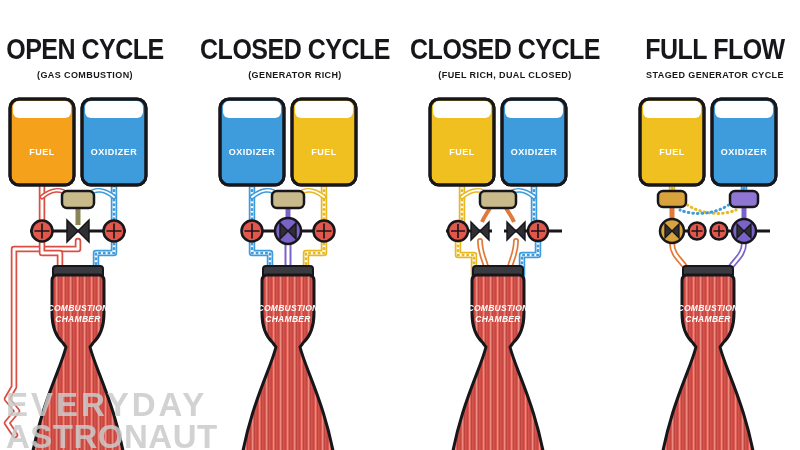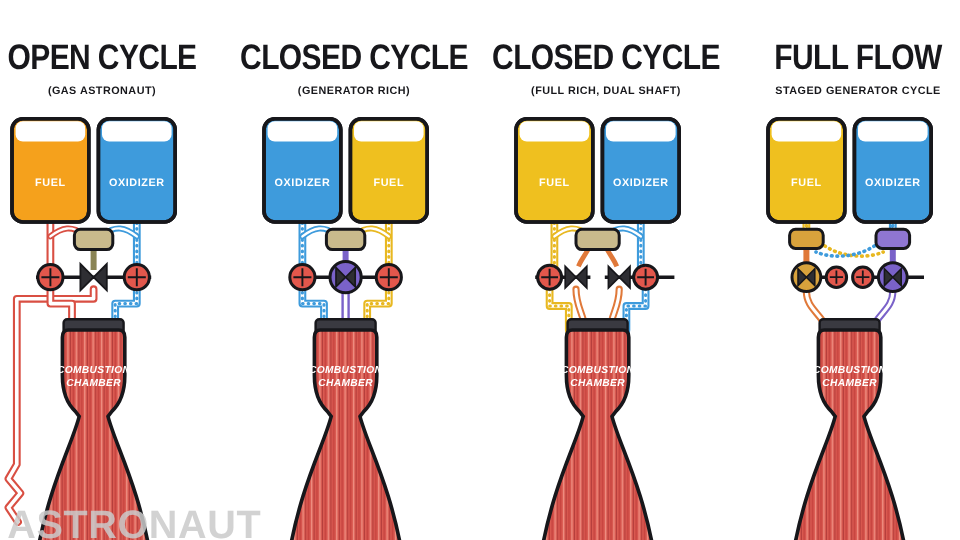--- a/index.html
+++ b/index.html
@@ -34,21 +34,21 @@
       <rect x="5.3" width="0.9" height="30" fill="#B23B39"></rect>
     </pattern>
   </defs>
 </svg>
 
 <div class="canvas">
   <div class="columns">
 
     <div class="column">
       <div class="title">OPEN CYCLE</div>
-      <div class="subtitle">(GAS ASTRONAUT)</div>
+      <div class="subtitle">(GAS COMBUSTION)</div>
       <svg class="engine" viewBox="0 0 190 374" width="190" height="374">
         <g>
           <path class="po" d="M52,92 V136" stroke="#D94F43" stroke-width="6.5"></path>
           <path class="po" d="M52,92 V136" stroke="#fff" stroke-width="3"></path>
           <path class="po" d="M124,92 V136" stroke="#3E9BDC" stroke-width="6.5"></path>
           <path class="po" d="M124,92 V136" stroke="#fff" stroke-width="3"></path>
           <path class="po" d="M124,92 V136" stroke="#3E9BDC" stroke-width="2.6" stroke-dasharray="0.5 4.2"></path>
           <path class="po" d="M52,108 C62,100 70,99 79,106" stroke="#D94F43" stroke-width="5"></path>
           <path class="po" d="M52,108 C62,100 70,99 79,106" stroke="#fff" stroke-width="2"></path>
           <path class="po" d="M124,108 C114,100 106,99 97,106" stroke="#3E9BDC" stroke-width="5"></path>
@@ -147,21 +147,21 @@
             <rect x="95" y="12" width="58" height="17" rx="6" fill="#fff"></rect>
             <rect x="92" y="10" width="64" height="86" rx="9" fill="none" stroke="#17171B" stroke-width="3"></rect>
             <text class="tank-label" x="124" y="66">FUEL</text>
           </g>
         </g>
       </svg>
     </div>
 
     <div class="column">
       <div class="title">CLOSED CYCLE</div>
-      <div class="subtitle">(FULL RICH, DUAL SHAFT)</div>
+      <div class="subtitle">(FUEL RICH, DUAL CLOSED)</div>
       <svg class="engine" viewBox="0 0 190 374" width="190" height="374">
         <g>
           <path class="po" d="M52,92 V136" stroke="#E8B821" stroke-width="6.5"></path>
           <path class="po" d="M52,92 V136" stroke="#fff" stroke-width="3"></path>
           <path class="po" d="M52,92 V136" stroke="#E8B821" stroke-width="2.6" stroke-dasharray="0.5 4.2"></path>
           <path class="po" d="M124,92 V136" stroke="#3E9BDC" stroke-width="6.5"></path>
           <path class="po" d="M124,92 V136" stroke="#fff" stroke-width="3"></path>
           <path class="po" d="M124,92 V136" stroke="#3E9BDC" stroke-width="2.6" stroke-dasharray="0.5 4.2"></path>
           <path class="po" d="M52,108 C62,100 70,99 79,106" stroke="#E8B821" stroke-width="5"></path>
           <path class="po" d="M52,108 C62,100 70,99 79,106" stroke="#fff" stroke-width="2"></path>
@@ -265,15 +265,16 @@
             <rect x="92" y="10" width="64" height="86" rx="9" fill="none" stroke="#17171B" stroke-width="3"></rect>
             <text class="tank-label" x="124" y="66">OXIDIZER</text>
           </g>
         </g>
       </svg>
     </div>
 
   </div>
 
   <div class="watermark">
+    <div class="wm1">EVERYDAY</div>
     <div class="wm2">ASTRONAUT</div>
   </div>
 </div>
 
 </body></html>

